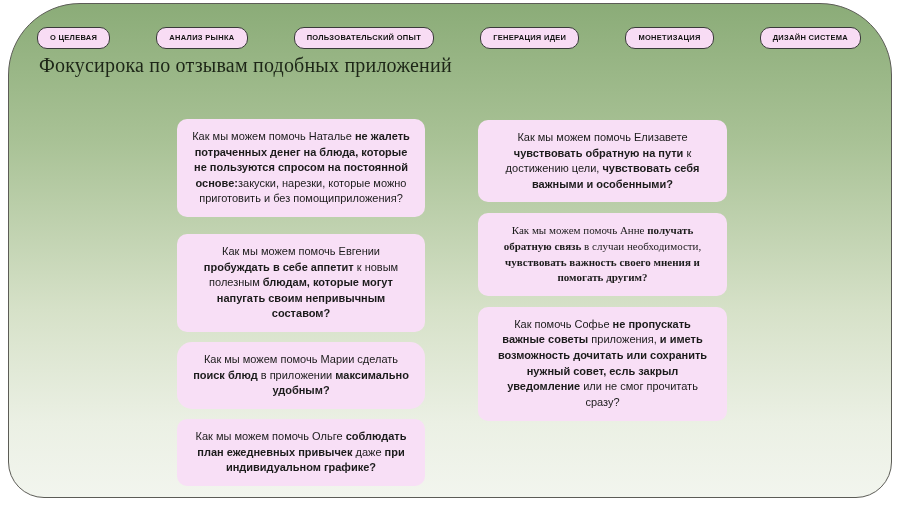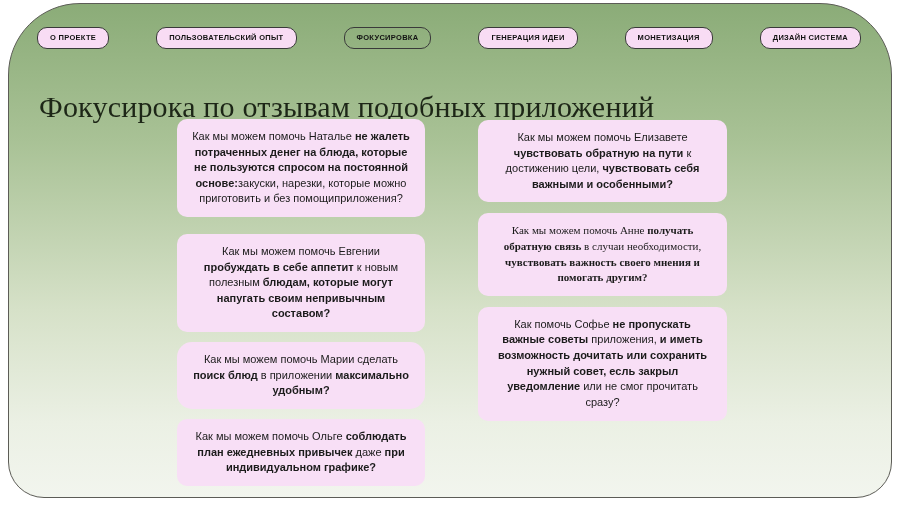--- a/index.html
+++ b/index.html
@@ -57,24 +57,23 @@
     line-height:1;
   }
   .tab.active{
     background:transparent;
   }
   .page-title{
     position:absolute;
     left:30px; top:50px;
     font-family:"Liberation Serif","DejaVu Serif",serif;
     font-weight:400;
-    font-size:30px;
+    font-size:20px;
     letter-spacing:0.2px;
     color:var(--title-color);
-    margin-top:36px;
   }
   .col{
     position:absolute;
     display:flex;
     flex-direction:column;
   }
   .col-left{ left:168px; top:115px; width:248px; gap:10px; }
   .col-right{ left:469px; top:116px; width:249px; gap:11px; }
   .card{
     background:var(--card-pink);
@@ -98,23 +97,23 @@
   .col-left .card:nth-child(4){min-height:67px;}
   .col-right .card:nth-child(1){min-height:70px;}
   .col-right .card:nth-child(2){min-height:69px;font-family:Liberation Serif, serif;}
   .col-right .card:nth-child(3){min-height:84px;}
 </style>
 </head>
 <body>
 
 <div class="board">
   <nav class="tab-bar">
-      <button class="tab">О ПРОЕКТЕ</button>
+      <button class="tab">О ЦЕЛЕВАЯ</button>
+      <button class="tab">АНАЛИЗ РЫНКА</button>
       <button class="tab">ПОЛЬЗОВАТЕЛЬСКИЙ ОПЫТ</button>
-      <button class="tab active">ФОКУСИРОВКА</button>
       <button class="tab">ГЕНЕРАЦИЯ ИДЕИ</button>
       <button class="tab">МОНЕТИЗАЦИЯ</button>
       <button class="tab">ДИЗАЙН СИСТЕМА</button>
     </nav>
   <h1 class="page-title">Фокусирока по отзывам подобных приложений</h1>
   <div class="col col-left">
       <div class="card">
         <p class="card-text"><span>Как мы можем помочь Наталье </span><span class="b">не жалеть потраченных денег на блюда, которые не пользуются спросом на постоянной основе:</span><span>закуски, нарезки, которые можно приготовить и без помощиприложения?</span></p>
       </div>
       <div class="card">

